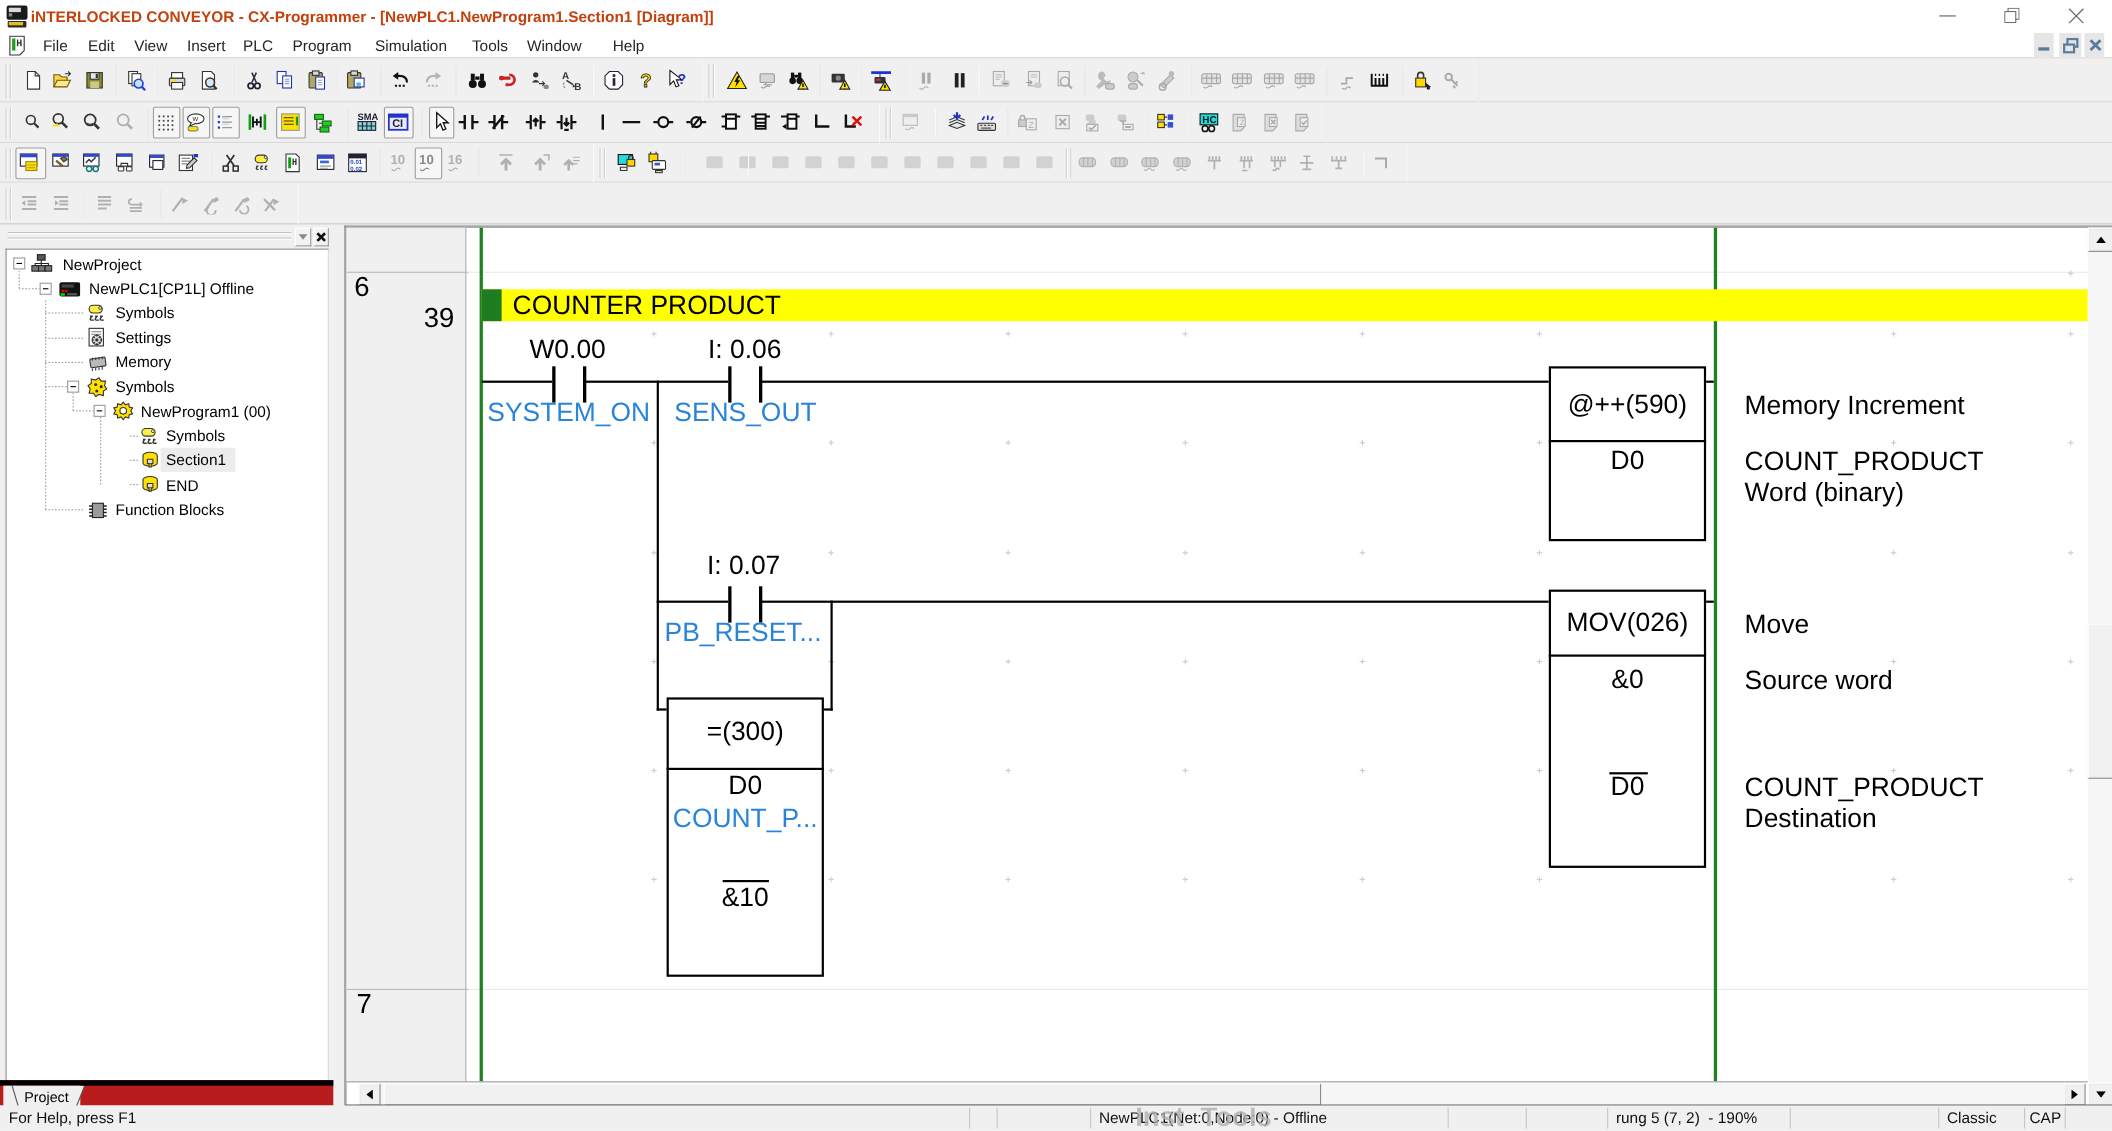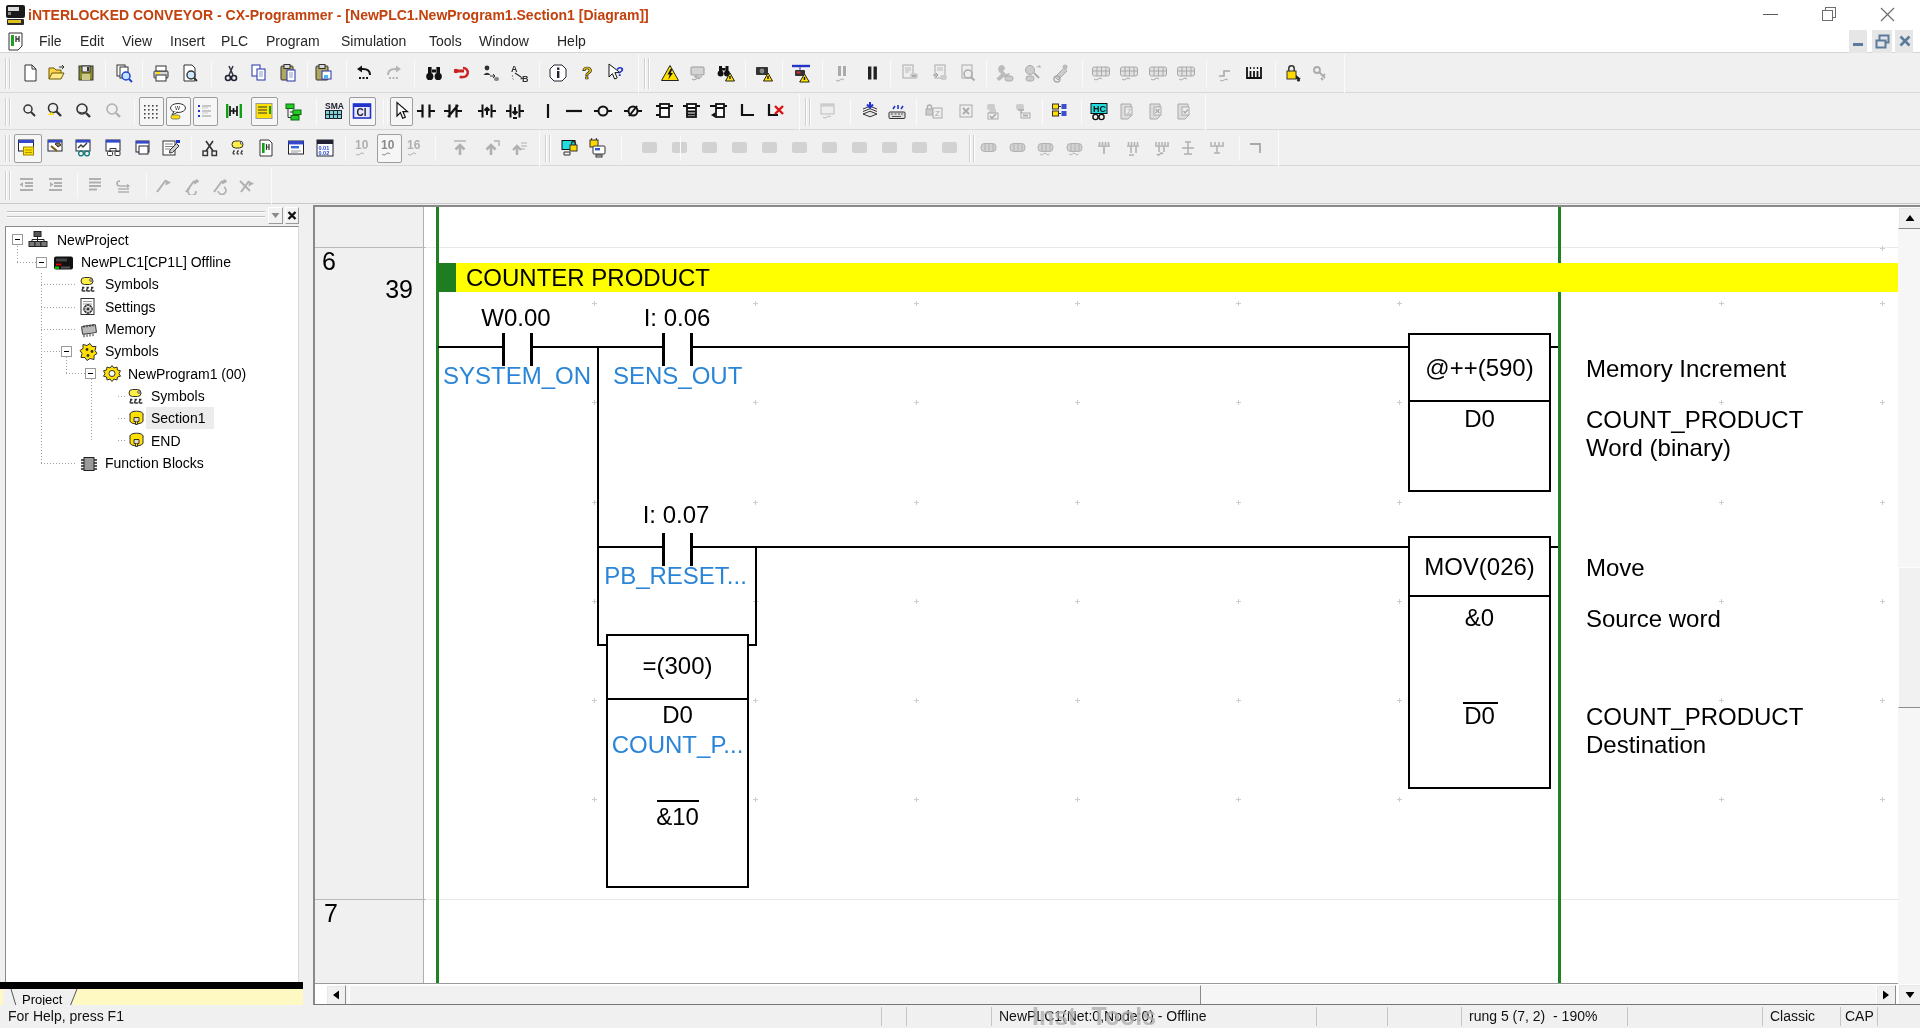--- a/index.html
+++ b/index.html
@@ -902,21 +902,21 @@
       <div class="trow" style="left:145px;top:202.7px;line-height:22px">END</div>
       <svg class="abs" style="left:73px;top:226.5px" width="20" height="19" viewBox="0 0 20 18">
         <rect x="5" y="3" width="10" height="13" fill="#9a9a9a" stroke="#222"></rect>
         <g stroke="#222" stroke-width="1.4">
           <path d="M5 5.5 h-3 M5 8.5 h-3 M5 11.5 h-3 M5 14.5 h-3 M15 5.5 h3 M15 8.5 h3 M15 11.5 h3 M15 14.5 h3"></path>
         </g>
       </svg>
       <div class="trow" style="left:99px;top:225.0px;line-height:22px">Function Blocks</div>
     </div>
 
-  <div class="abs" style="left:0px;top:777px;width:303px;height:23px;background:#fef9c3;border-top:7px solid #000000">
+  <div class="abs" style="left:0px;top:777px;width:303px;height:23px;background:#b91c1c;border-top:5px solid #000000">
     <div class="abs" style="left:3px;top:0px;width:70px;height:21px;background:#f0f0f0;border-bottom:1px solid #555;"></div>
     <svg class="abs" style="left:3px;top:0" width="80" height="22" viewBox="0 0 80 22">
       <path d="M8 0 L14 20 L66 20 L74 0" fill="#f0f0f0" stroke="#555" stroke-width="1"></path>
       <path d="M0 0 L8 0 L14 21 L78 21 L74 0" fill="none" stroke="#555" stroke-width="1" opacity="0"></path>
     </svg>
     <div class="abs" style="left:22px;top:3px;font-size:13px;color:#000">Project</div>
   </div>
 </div>
 
 <div id="ladder">

